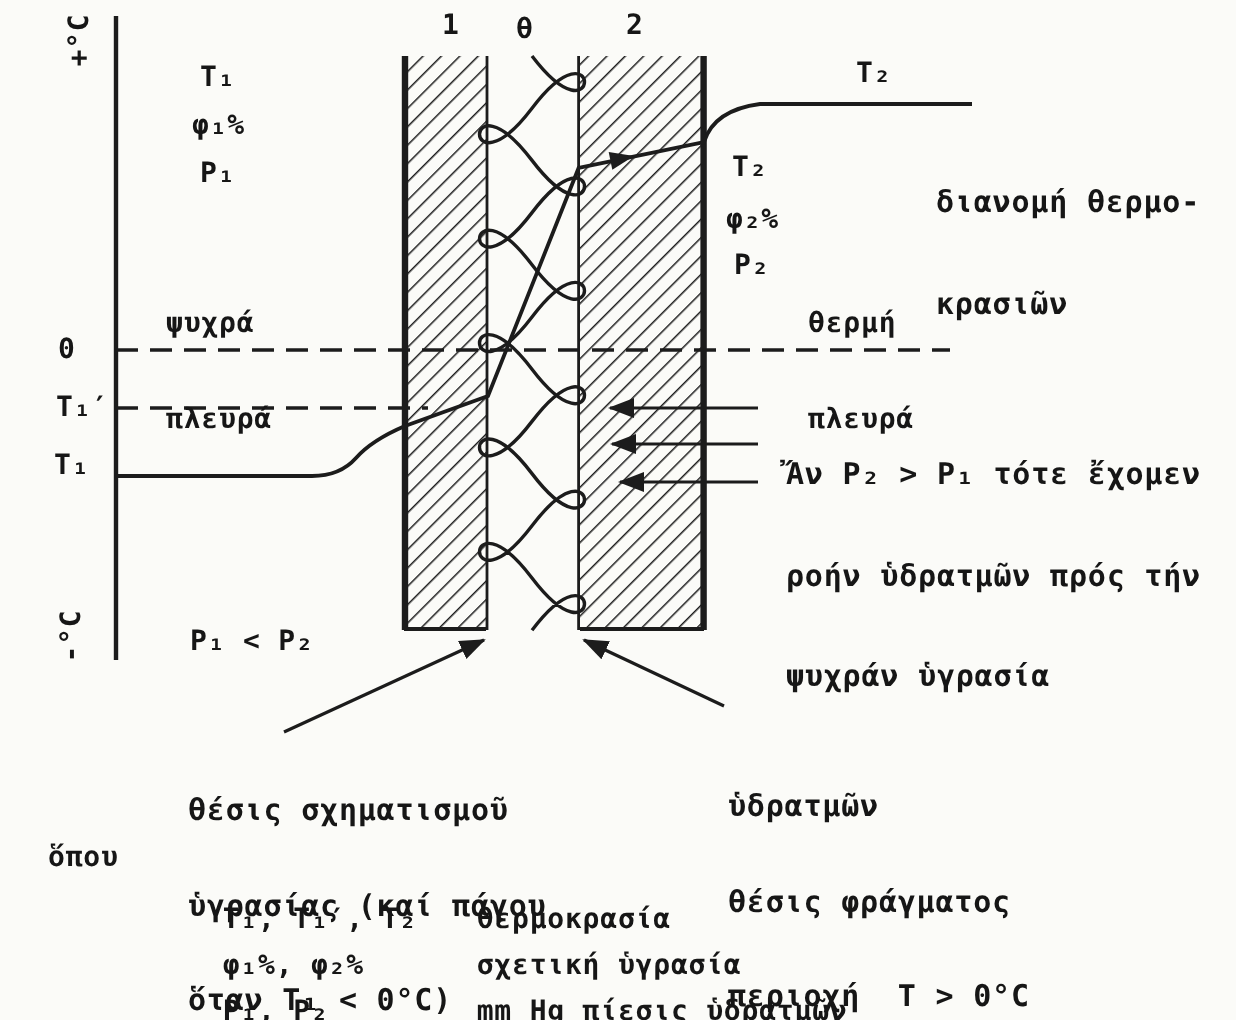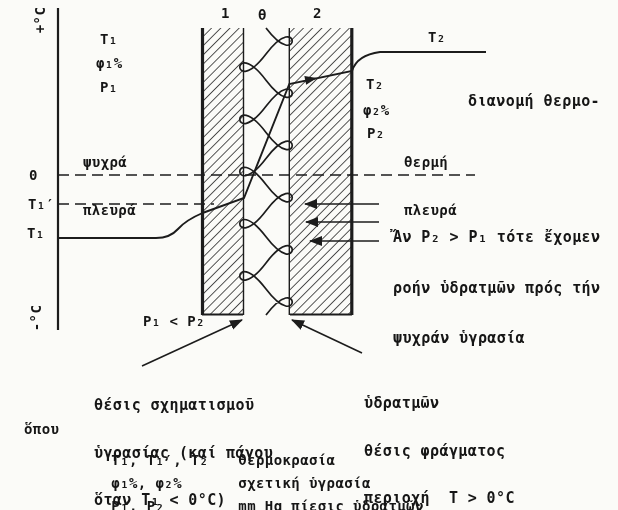--- a/index.html
+++ b/index.html
@@ -63,29 +63,30 @@
   <div class="t" style="left:27px;top:225px;">T₁</div>
   <div class="t rot" style="left:16px;top:310px;">-°C</div>
 
   <div class="t" style="left:100px;top:31px;">T₁</div>
   <div class="t" style="left:96px;top:55px;">φ₁%</div>
   <div class="t" style="left:100px;top:79px;">P₁</div>
   <div class="t lh15" style="left:83px;top:123px;">
     <div>ψυχρά</div>
     <div>πλευρά</div>
   </div>
-  <div class="t" style="left:95px;top:313px;margin-left:48px;">P₁ &lt; P₂</div>
+  <div class="t" style="left:95px;top:313px;">P₁ &lt; P₂</div>
 
   <div class="t" style="left:221px;top:5px;">1</div>
   <div class="t" style="left:258px;top:7px;">θ</div>
   <div class="t" style="left:313px;top:5px;">2</div>
 
   <div class="t" style="left:428px;top:29px;">T₂</div>
   <div class="t lh18 sm" style="left:468px;top:60px;">
     <div>διανομή θερμο-</div>
+    <div>κρασιῶν</div>
   </div>
 
   <div class="t" style="left:366px;top:76px;">T₂</div>
   <div class="t" style="left:363px;top:102px;">φ₂%</div>
   <div class="t" style="left:367px;top:125px;">P₂</div>
   <div class="t lh15" style="left:404px;top:123px;">
     <div>θερμή</div>
     <div>πλευρά</div>
   </div>
 

